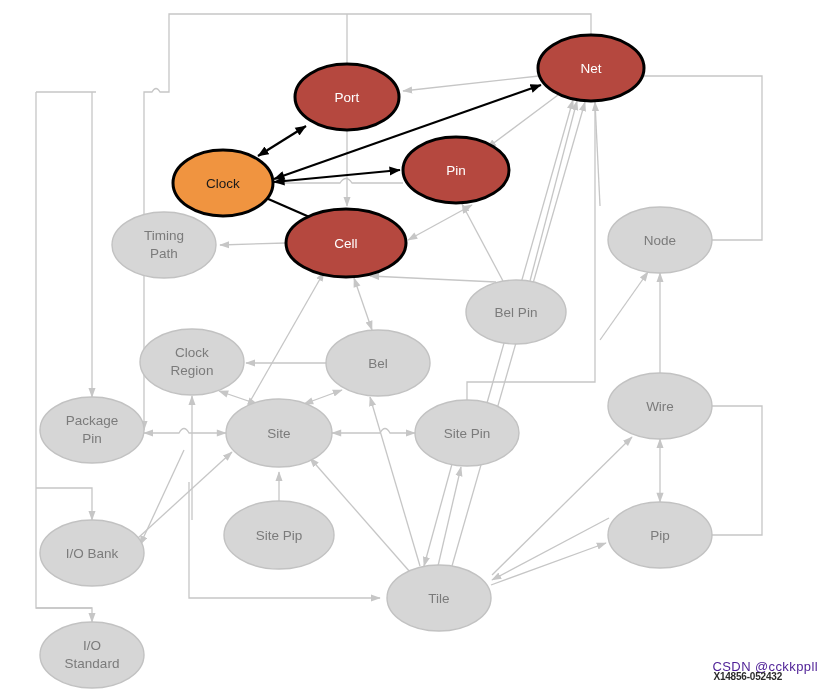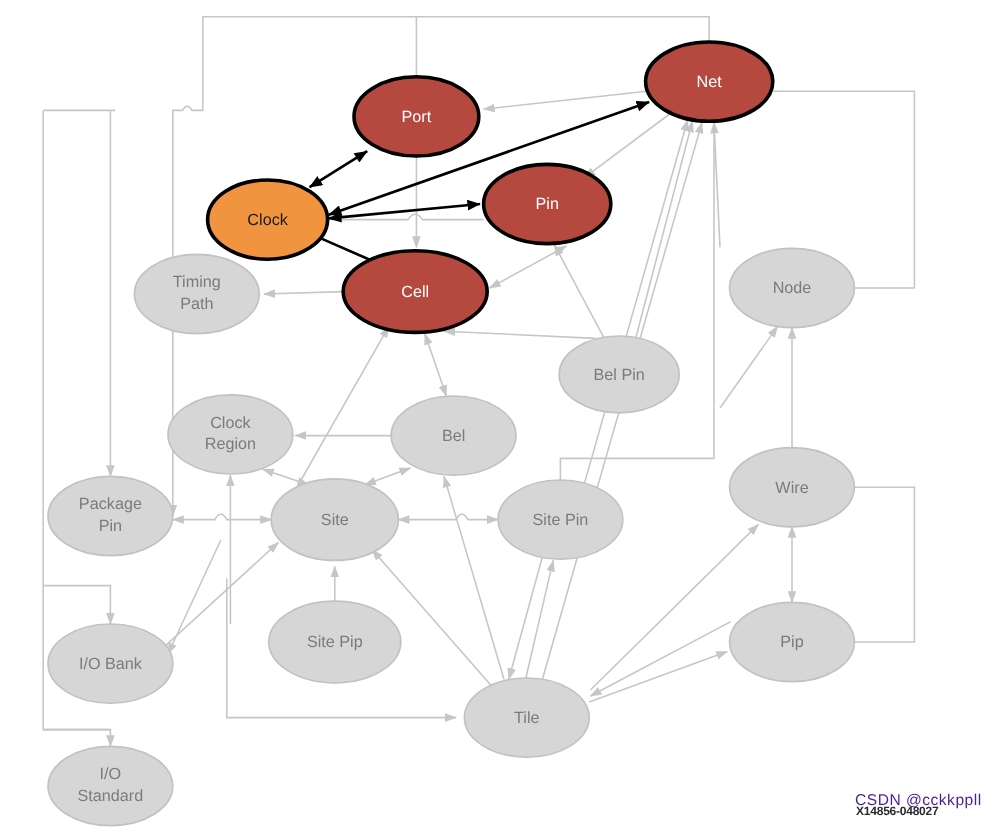--- a/index.html
+++ b/index.html
@@ -302,14 +302,14 @@
 
       <g>
         <ellipse class="node-ellipse red" cx="591" cy="68" rx="53" ry="33"></ellipse>
         <text class="node-label light-text" x="591" y="69">Net</text>
       </g>
 
     </g>
   </svg>
 
   <div class="watermark-csdn">CSDN @cckkppll</div>
-  <div class="watermark-code">X14856-048027</div>
+  <div class="watermark-code">X14856-052432</div>
 </div>
 
 </body></html>

